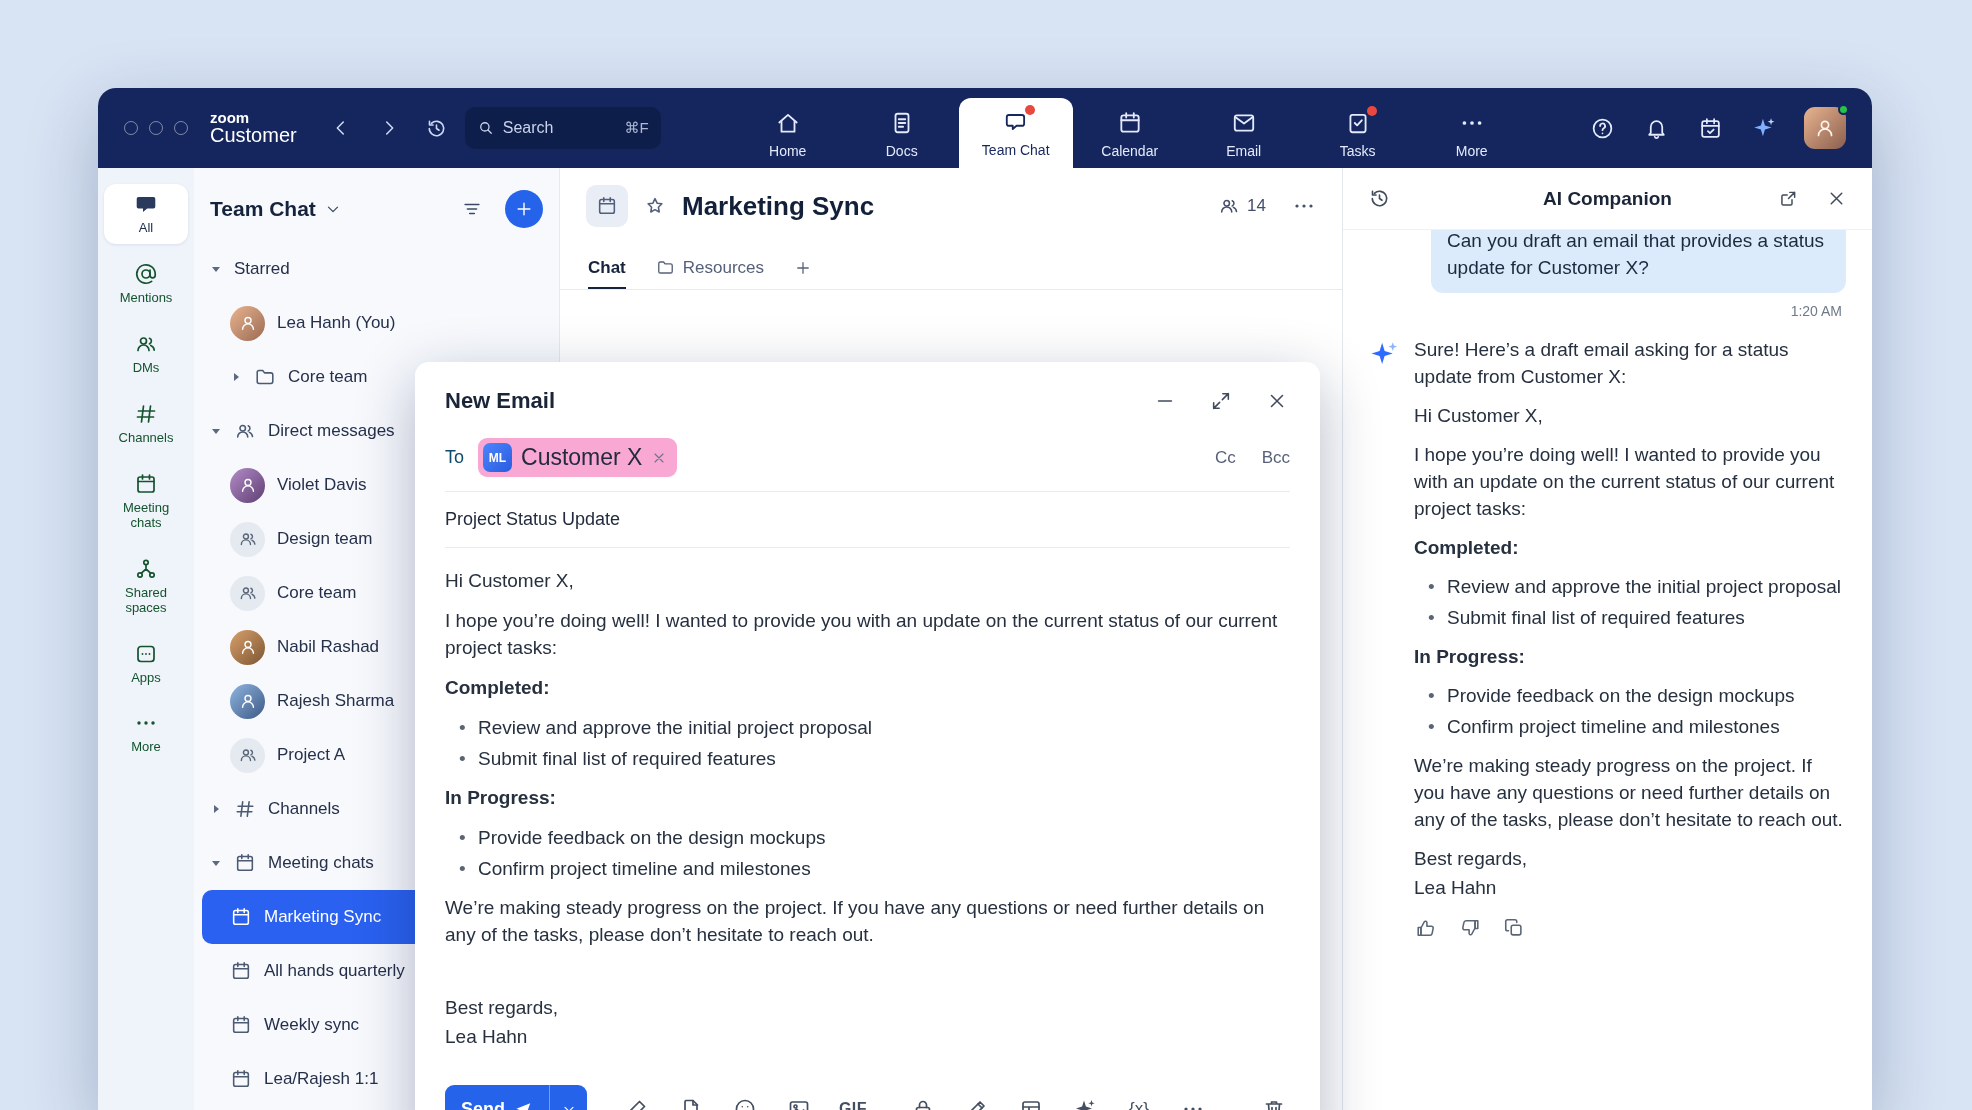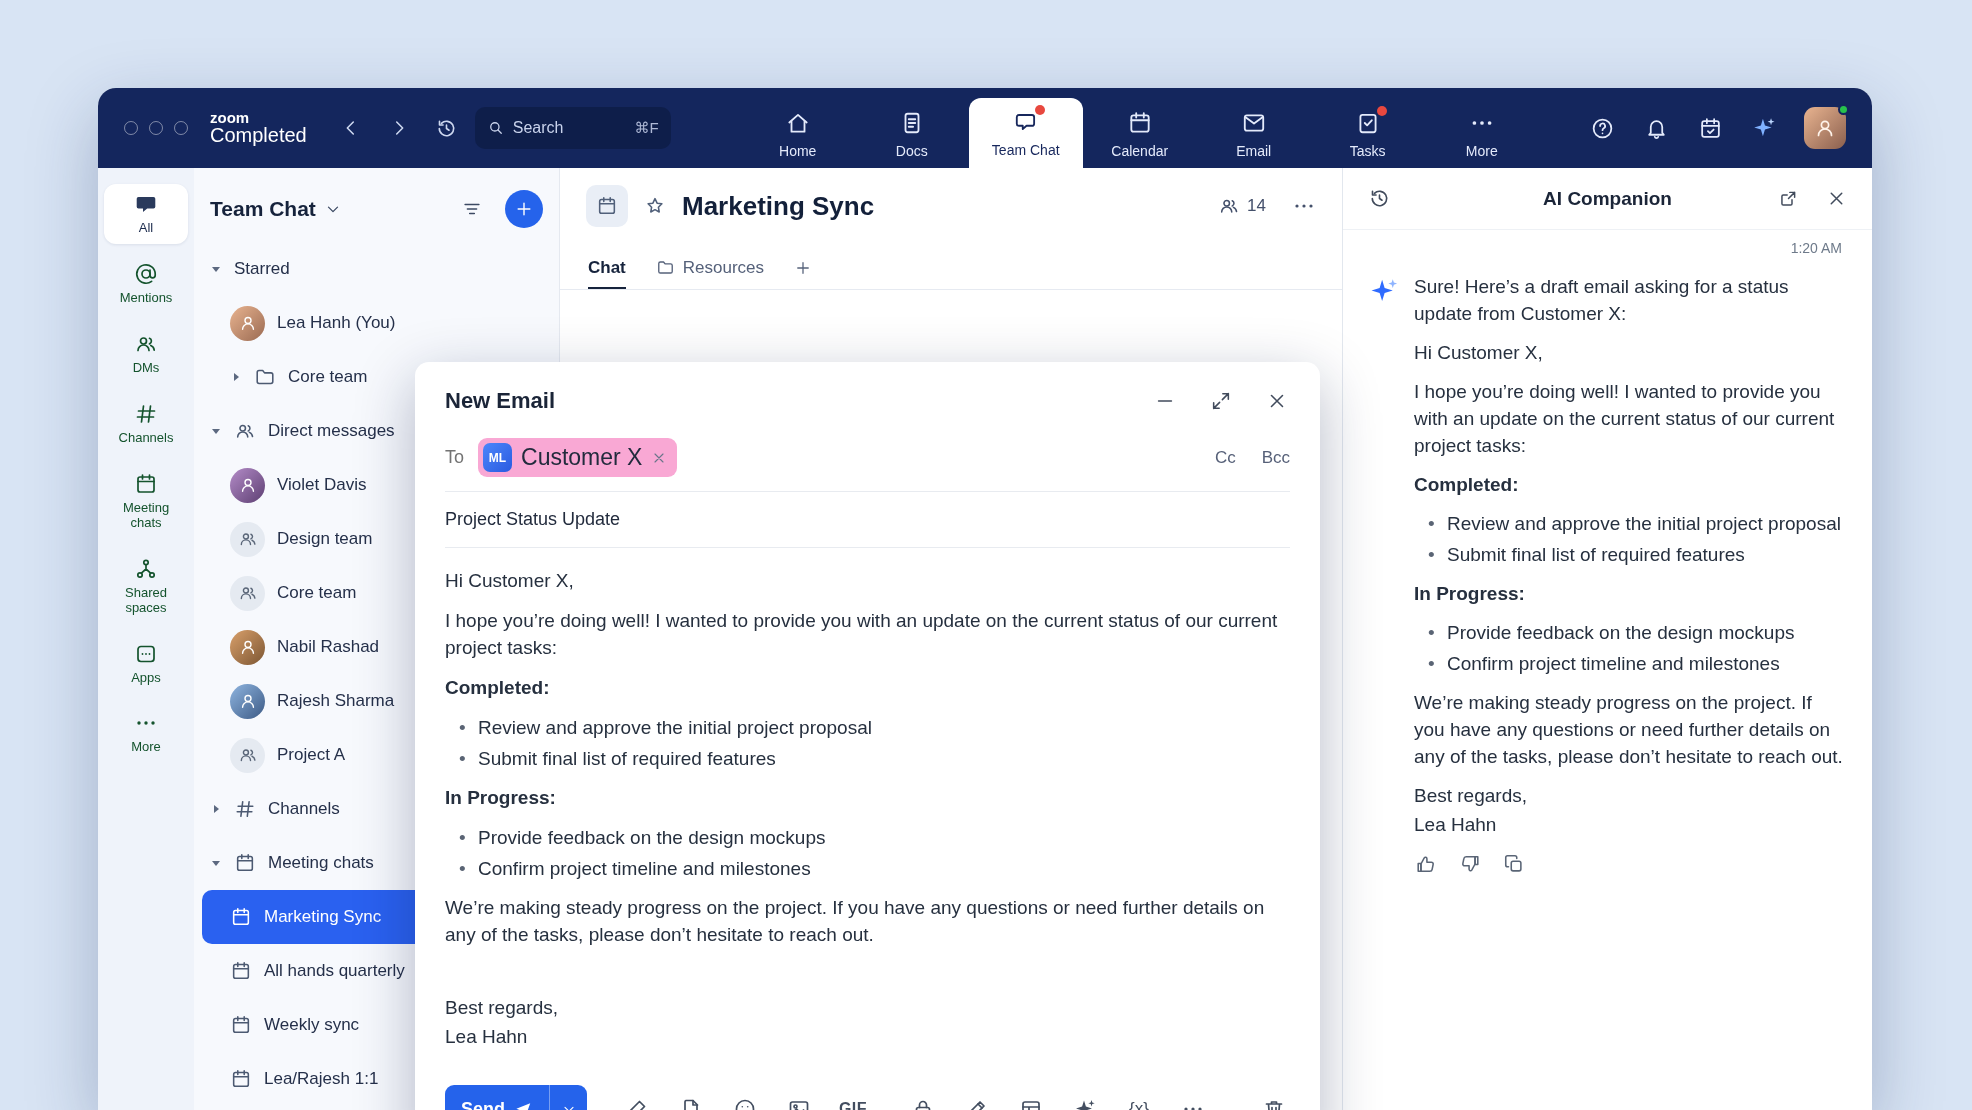--- a/index.html
+++ b/index.html
@@ -101,21 +101,21 @@
   
   .modal { position:absolute; left:317px; top:194px; width:905px; height:797px; background:#fff;
     border-radius:14px; box-shadow:0 18px 60px rgba(12,28,70,.30); z-index:40;
     display:flex; flex-direction:column; }
   .m-head { display:flex; align-items:center; padding:26px 30px 16px; }
   .m-title { font-size:22px; font-weight:700; color:#1b2538; flex:1; }
   .m-ctrls { display:flex; align-items:center; gap:30px; color:#414b5c; }
   .m-ctrls .btn { width:26px; height:26px; display:grid; place-items:center; }
   .m-row { margin:0 30px; display:flex; align-items:center; border-bottom:1px solid #e8ebf0; }
   .to-row { padding:8px 0 14px; gap:14px; }
-  .to-label { font-size:18px; color:#737373; }
+  .to-label { font-size:18px; color:#0c4a6e; }
   .chip { display:flex; align-items:center; gap:9px; background:#f9a8d4; border-radius:9px;
     padding:5px 10px 5px 5px; }
   .chip-av { width:29px; height:29px; border-radius:7px; background:linear-gradient(135deg,#4d86fb,#2a5be0);
     color:#fff; font-size:12px; font-weight:700; display:grid; place-items:center; }
   .chip-name { font-size:23px; color:#222b3d; }
   .chip-x { color:#69758a; width:16px; height:16px; }
   .ccbcc { margin-left:auto; display:flex; gap:26px; font-size:17px; color:#566078; }
   .subject-row { padding:17px 0; font-size:18px; color:#222b3d; }
   .m-body { flex:1; padding:20px 30px 0; font-size:19px; line-height:1.42; color:#26303f; overflow:hidden; }
   .m-body p { margin:0 0 13px; }
@@ -162,21 +162,21 @@
 <div class="window">
 
   <div class="titlebar">
     <div class="traffic">
       <span class="t-dot"></span>
       <span class="t-dot"></span>
       <span class="t-dot"></span>
     </div>
     <div class="logo">
       <div class="logo-z">zoom</div>
-      <div class="logo-w">Completed</div>
+      <div class="logo-w">Customer</div>
     </div>
     <div class="navctl">
       <span class="btn">
         <svg class="ic" width="22" height="22" viewBox="0 0 24 24">
             <path d="M14.5 5.5 8 12l6.5 6.5"></path>
           </svg>
       </span>
       <span class="btn">
         <svg class="ic" width="22" height="22" viewBox="0 0 24 24">
             <path d="M9.5 5.5 16 12l-6.5 6.5"></path>
@@ -774,20 +774,21 @@
               </svg>
           </span>
           <span class="btn">
             <svg class="ic" width="21" height="21" viewBox="0 0 24 24">
                 <path d="M6 6l12 12M18 6L6 18"></path>
               </svg>
           </span>
         </span>
       </div>
       <div class="ai-body">
+        <div class="prompt-bubble">Can you draft an email that provides a status update for Customer X?</div>
         <div class="timestamp">1:20 AM</div>
         <div class="ai-msg">
           <svg class="ai-logo" viewBox="0 0 24 24">
               <path d="M10.5 3l2 6.5L19 11.5l-6.5 2-2 6.5-2-6.5L2 11.5l6.5-2z" fill="#2f6bff"></path>
               <path d="M19 2.5l.9 2.6 2.6.9-2.6.9-.9 2.6-.9-2.6-2.6-.9 2.6-.9z" fill="#8fb4ff"></path>
             </svg>
           <div class="ai-text">
             <p>Sure! Here’s a draft email asking for a status update from Customer X:</p>
             <p>Hi Customer X,</p>
             <p>I hope you’re doing well! I wanted to provide you with an update on the current status of our current project tasks:</p>

